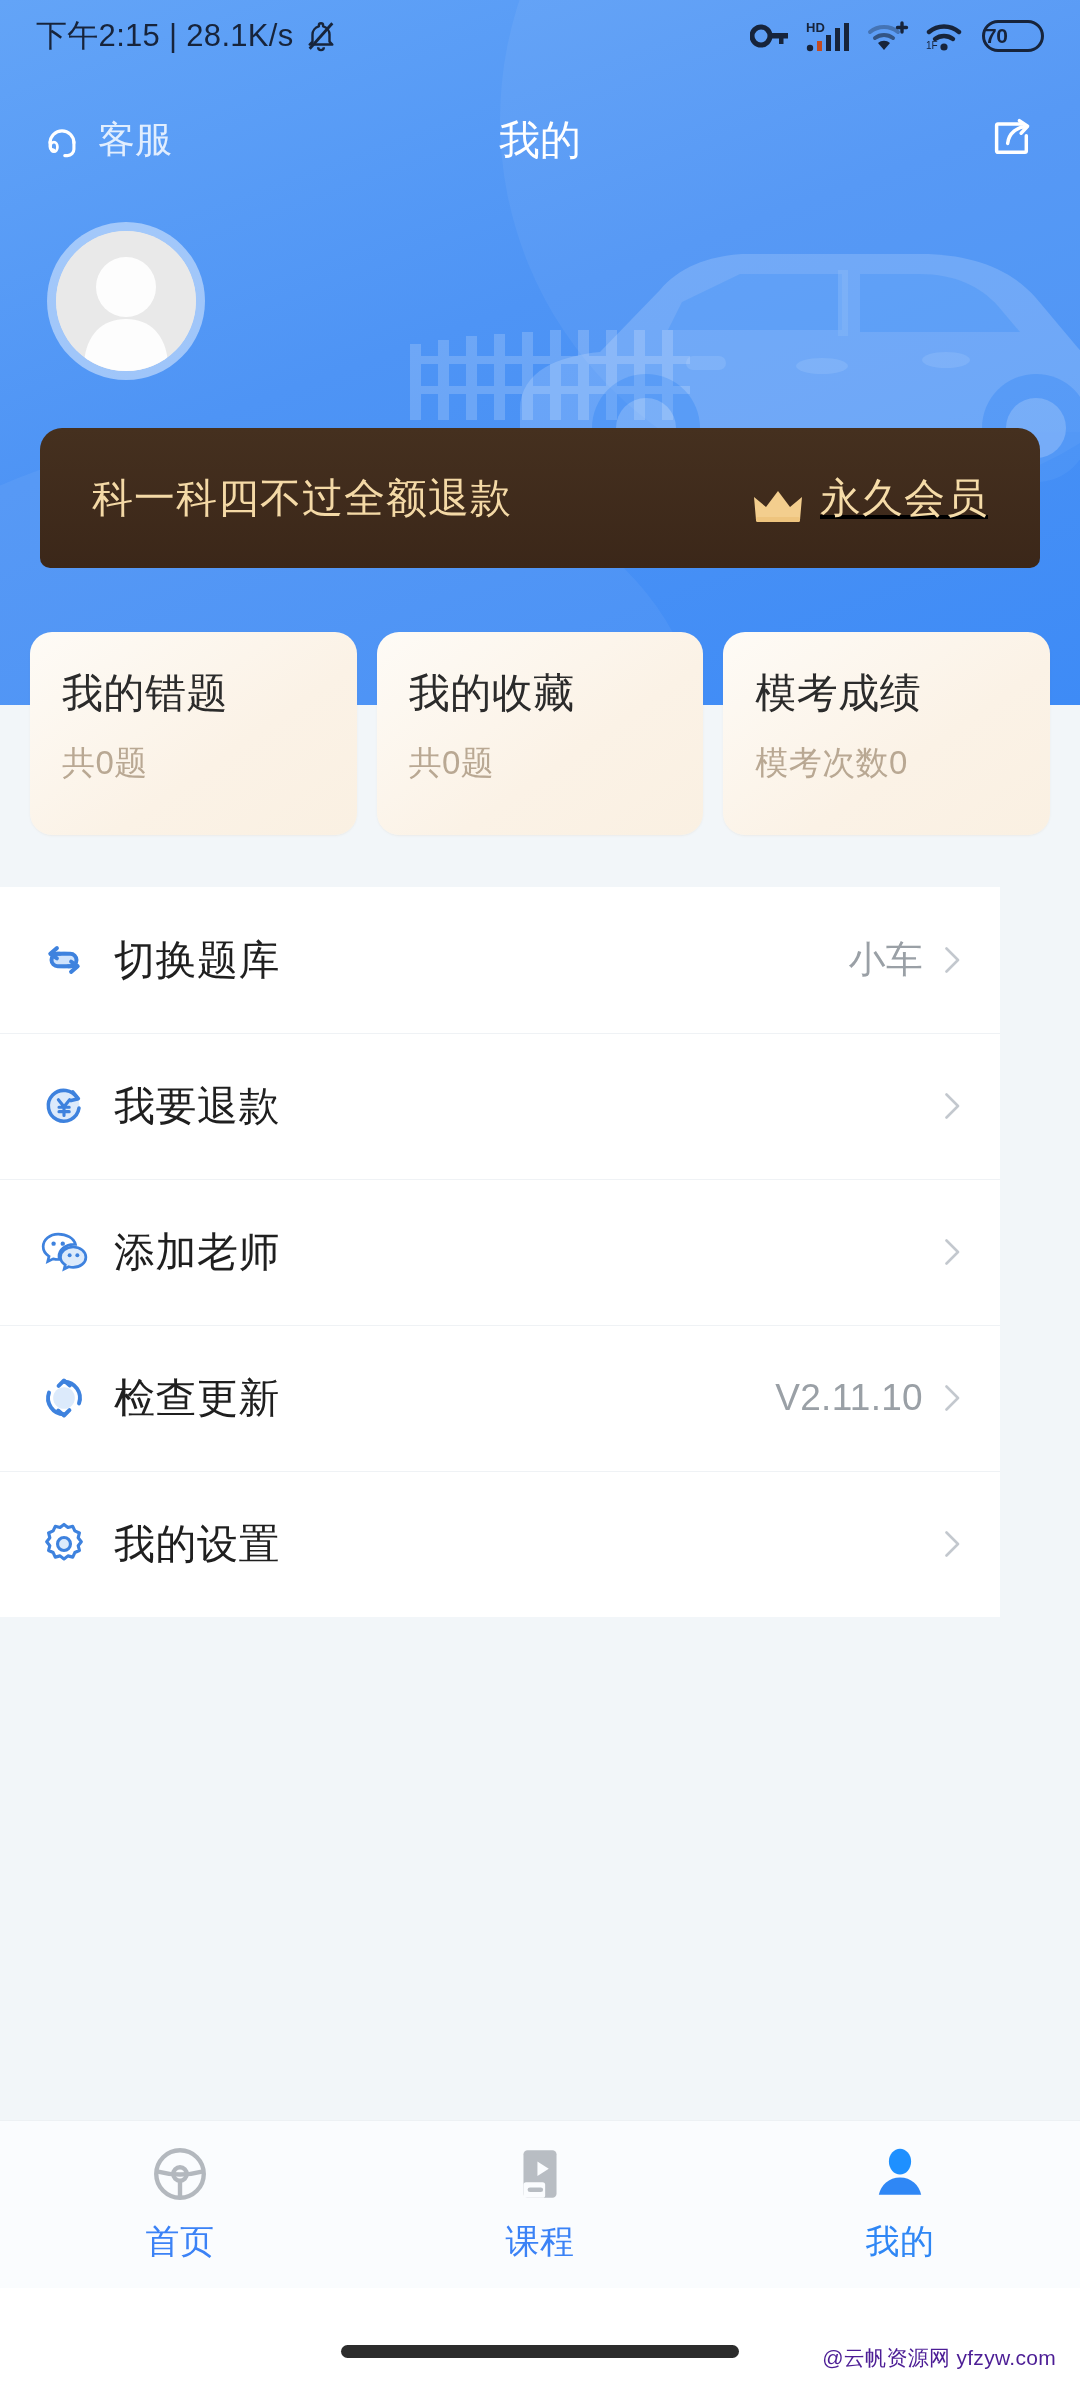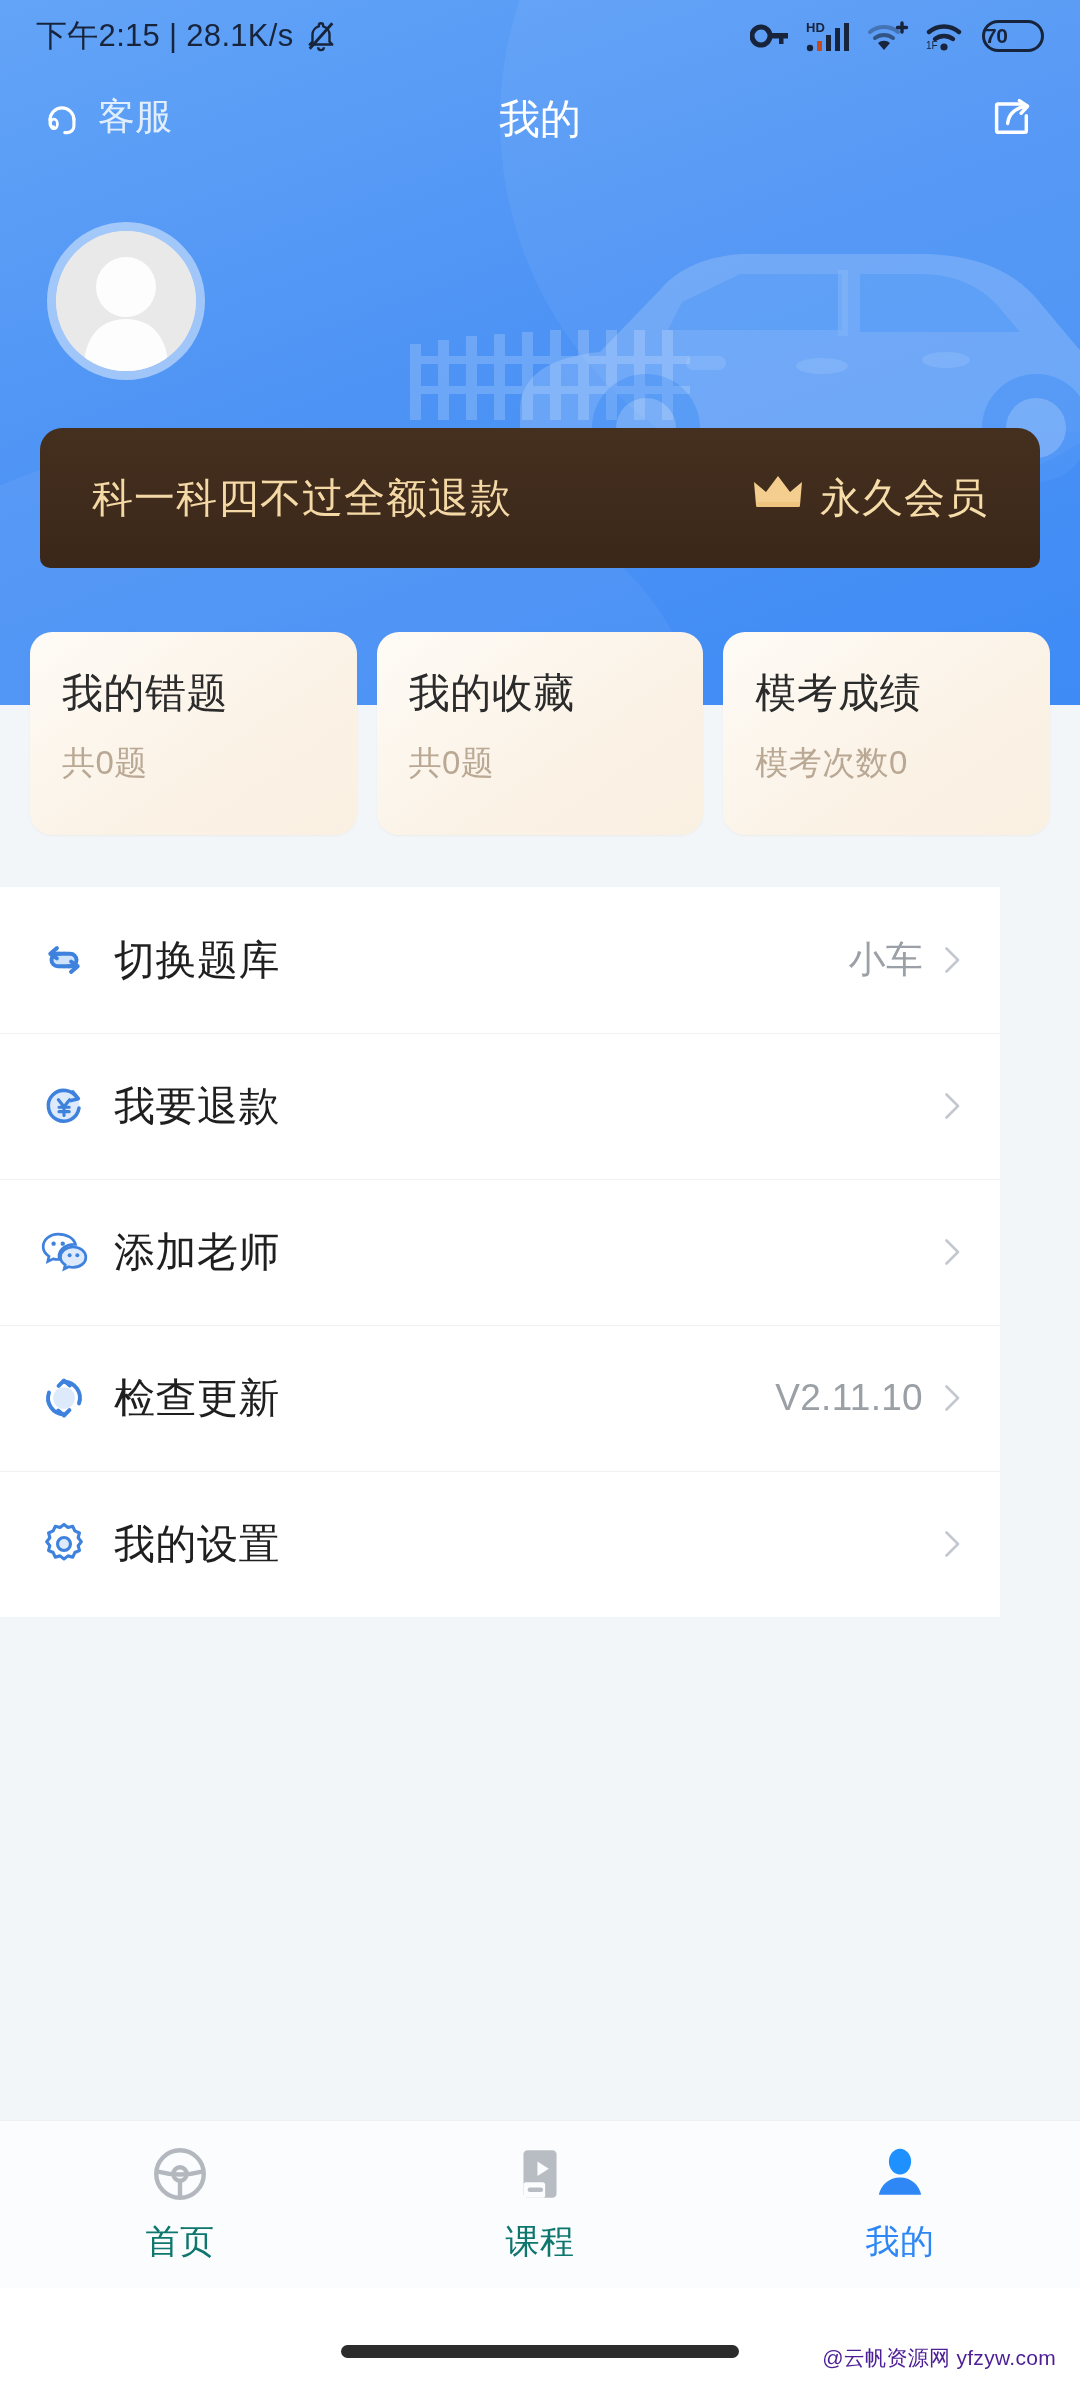--- a/index.html
+++ b/index.html
@@ -41,21 +41,21 @@
   .sb-right { display:flex; align-items:center; gap:16px; }
   .sb-batt {
     width:62px; height:32px; border:3px solid #17243B; border-radius:16px;
     display:flex; align-items:center; justify-content:flex-start;
   }
   .sb-batt span { font-size:21px; color:#17243B; font-weight:bold; letter-spacing:-.5px; }
 
   
   .appbar {
     position:absolute; top:92px; left:0; width:1080px; height:96px;
-    display:flex; align-items:flex-start; z-index:6;
+    display:flex; align-items:center; z-index:6;
   }
   .svc { display:flex; align-items:center; gap:14px; margin-left:40px; cursor:pointer; }
   .svc-label { font-size:37px; color:rgba(255,255,255,.82); }
   .appbar-title {
     position:absolute; left:0; right:0; text-align:center;
     font-size:41px; color:#fff; font-weight:500; pointer-events:none;
   }
   .share-btn { margin-left:auto; margin-right:42px; cursor:pointer; z-index:2; }
 
   
@@ -71,21 +71,21 @@
 
   
   .vip {
     position:absolute; top:428px; left:40px; width:1000px; height:140px;
     background:linear-gradient(180deg,#45301F 0%,#3B2719 100%);
     border-radius:22px 22px 10px 10px;
     display:flex; align-items:center; justify-content:space-between;
     padding:0 52px; z-index:7; cursor:pointer;
   }
   .vip-text { font-size:41px; color:#F4D9A6; font-weight:500; letter-spacing:1px; }
-  .vip-right { display:flex; align-items:flex-start; gap:16px; }
+  .vip-right { display:flex; align-items:flex-end; gap:16px;text-decoration:underline; }
   .vip-member { font-size:41px; color:#F6DCA8; font-weight:500; letter-spacing:1px; }
 
   
   .stats {
     position:absolute; top:632px; left:0; width:1080px;
     display:flex; gap:20px; padding:0 30px; z-index:5;
   }
   .stat-card {
     flex:1; height:203px; border-radius:22px;
     background:linear-gradient(145deg,#FEFBF6 0%,#FBF2E6 60%,#FAF0E2 100%);
@@ -111,21 +111,21 @@
   .row-value { font-size:37px; color:#9AA0A6; letter-spacing:.3px; }
   .chev { width:15px; height:26px; }
 
   
   .tabbar {
     position:absolute; bottom:112px; left:0; width:1080px; height:168px;
     background:#FAFCFE; border-top:1px solid #EDF1F4;
     display:flex; align-items:flex-start; padding-top:22px; z-index:9;
   }
   .tab { flex:1; display:flex; flex-direction:column; align-items:center; gap:14px; cursor:pointer; }
-  .tab-label { font-size:34px; color:#0f766e; letter-spacing:.5px; }
+  .tab-label { font-size:34px; color:#3b82f6; letter-spacing:.5px; }
   .tab.active .tab-label { color:#2F87F5; }
 
   .homebar-area { position:absolute; bottom:0; left:0; width:1080px; height:112px; background:#fff; }
   .homebar {
     position:absolute; bottom:42px; left:50%; transform:translateX(-50%);
     width:398px; height:13px; border-radius:7px; background:#2C2C2C;
   }
   .watermark {
     position:absolute; bottom:28px; right:24px;
     font-size:21px; color:#4c1d95; letter-spacing:.3px;

